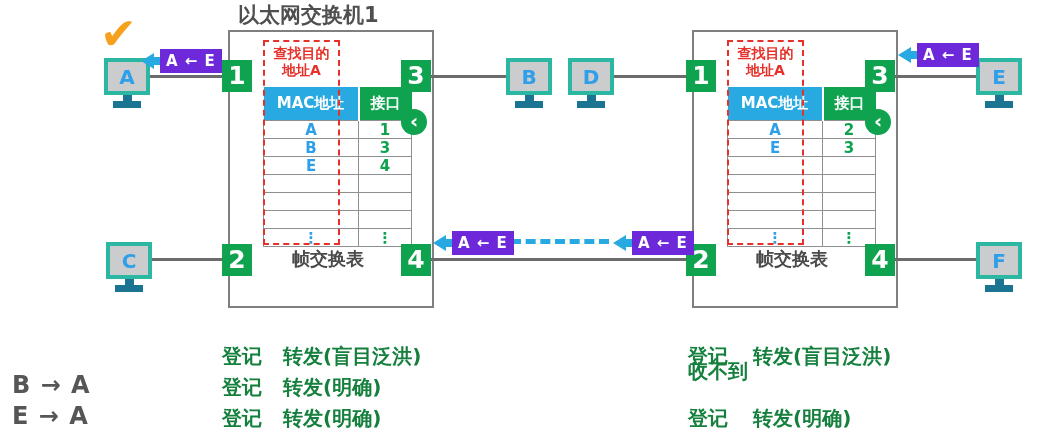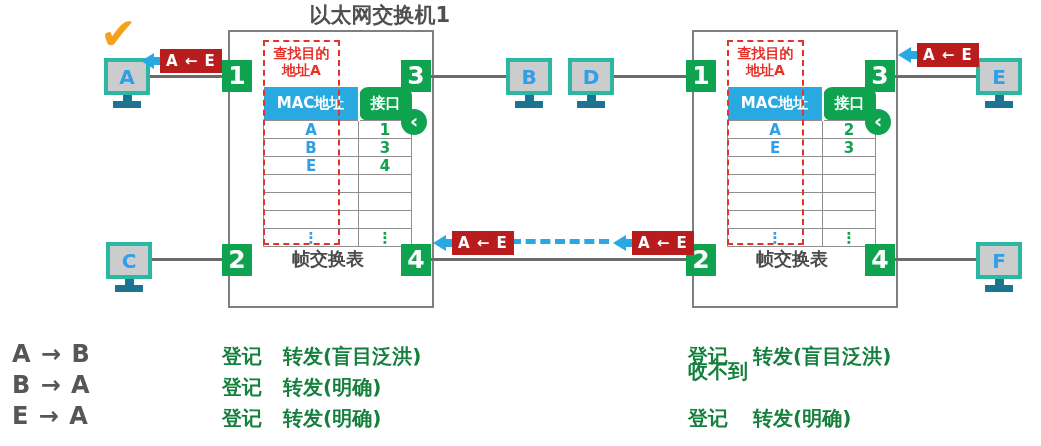--- a/index.html
+++ b/index.html
@@ -1,19 +1,19 @@
 <!DOCTYPE html>
 <html><head>
 <meta charset="utf-8">
 <style>
   html,body{margin:0;padding:0;background:#fff;}
   .stage{position:relative;width:1041px;height:446px;background:#ffffff;
          font-family:"DejaVu Sans","Liberation Sans",sans-serif;overflow:hidden;}
 
-  .sw-title{position:absolute;top:1px;width:212px;text-align:right;
+  .sw-title{position:absolute;top:1px;width:212px;text-align:left;
             font-size:21px;font-weight:bold;color:#4f4f4f;white-space:nowrap;}
 
   .switch-box{position:absolute;top:30px;width:202px;height:274px;
               border:2px solid #7f7f7f;background:#fff;}
 
   .hline{position:absolute;height:3px;background:#6b6b6b;z-index:1;}
 
   .port{position:absolute;width:30px;height:32px;background:#0fa24f;color:#fff;
         font-size:25px;font-weight:bold;text-align:center;line-height:32px;z-index:4;}
 
@@ -25,40 +25,40 @@
   .base{width:28px;height:7px;background:#1b7492;margin:0 auto;}
 
   .lookup-box{position:absolute;left:33px;top:8px;width:73px;height:201px;
               border:2px dashed #e63029;z-index:6;pointer-events:none;}
   .lookup-text{position:absolute;top:3px;left:0;width:100%;text-align:center;
                color:#e63029;font-size:14px;font-weight:bold;line-height:17px;}
 
   .mac-table{position:absolute;left:33px;top:55px;border-collapse:collapse;z-index:2;}
   .mac-table th{font-size:15px;font-weight:bold;color:#fff;height:25px;padding:4px;text-align:center;}
   .th-mac{width:86px;background:#29a9e1;}
-  .th-port{width:44px;background:#0fa24f;border-left:2px solid #fff;border-radius:9px;}
+  .th-port{width:44px;background:#0fa24f;border-left:2px solid #fff;}
   .mac-table td{border:1.5px solid #8f8f8f;height:17px;padding:0;text-align:center;
                 font-weight:bold;font-size:15px;line-height:16px;}
   .td-mac{width:86px;color:#2e9fe8;}
   .td-port{width:44px;color:#0fa24f;}
   .dots{font-size:13px;letter-spacing:0;}
 
   .table-caption{position:absolute;left:28px;top:215px;width:140px;text-align:center;
                  font-size:18px;font-weight:bold;color:#4a4a4a;white-space:nowrap;}
 
   .chevron-circle{position:absolute;left:171px;top:77px;width:26px;height:26px;border-radius:50%;
                   background:#0fa24f;color:#fff;display:flex;align-items:center;justify-content:center;
                   font-size:20px;font-weight:bold;z-index:7;}
   .chevron-circle span{margin-top:-3px;}
 
   .frame-label{position:absolute;display:flex;align-items:center;z-index:8;}
   .fl-tri{width:0;height:0;border-top:8px solid transparent;border-bottom:8px solid transparent;
           border-right:13px solid #29a9e1;}
   .fl-tail{width:6px;height:8px;background:#29a9e1;}
-  .fl-box{background:#b91c1c;color:#fff;font-size:15px;font-weight:bold;
+  .fl-box{background:#6d28d9;color:#fff;font-size:15px;font-weight:bold;
           padding:3px 6px;letter-spacing:1px;white-space:nowrap;}
 
   .dashed-connector{position:absolute;border-top:5px dashed #29a9e1;z-index:3;}
 
   .checkmark{position:absolute;left:100px;top:12px;font-size:44px;line-height:1;
              font-weight:bold;color:#f7a01b;z-index:5;}
 
   .res-flow{position:absolute;left:12px;font-size:24px;font-weight:bold;color:#565656;
             letter-spacing:1px;white-space:nowrap;}
   .res-text{position:absolute;font-size:20px;font-weight:bold;color:#15803d;white-space:nowrap;}
@@ -250,21 +250,20 @@
       <span class="fl-box">A ← E</span>
   </div>
   <div class="frame-label" style="left:898px;top:43px;">
     <span class="fl-tri"></span>
       <span class="fl-tail"></span>
       <span class="fl-box">A ← E</span>
   </div>
 
   <div class="dashed-connector" style="left:511px;top:239px;width:98px;"></div>
 
-  <div class="res-flow" style="top:340px;">A → B</div>
   <div class="res-flow" style="top:402px;">E → A</div>
   <div class="res-flow" style="top:371px;">B → A</div>
 
   <div class="res-text" style="left:222px;top:343px;">登记</div>
   <div class="res-text" style="left:283px;top:343px;">转发(盲目泛洪)</div>
   <div class="res-text" style="left:222px;top:374px;">登记</div>
   <div class="res-text" style="left:283px;top:374px;">转发(明确)</div>
   <div class="res-text" style="left:222px;top:405px;">登记</div>
   <div class="res-text" style="left:283px;top:405px;">转发(明确)</div>
 

